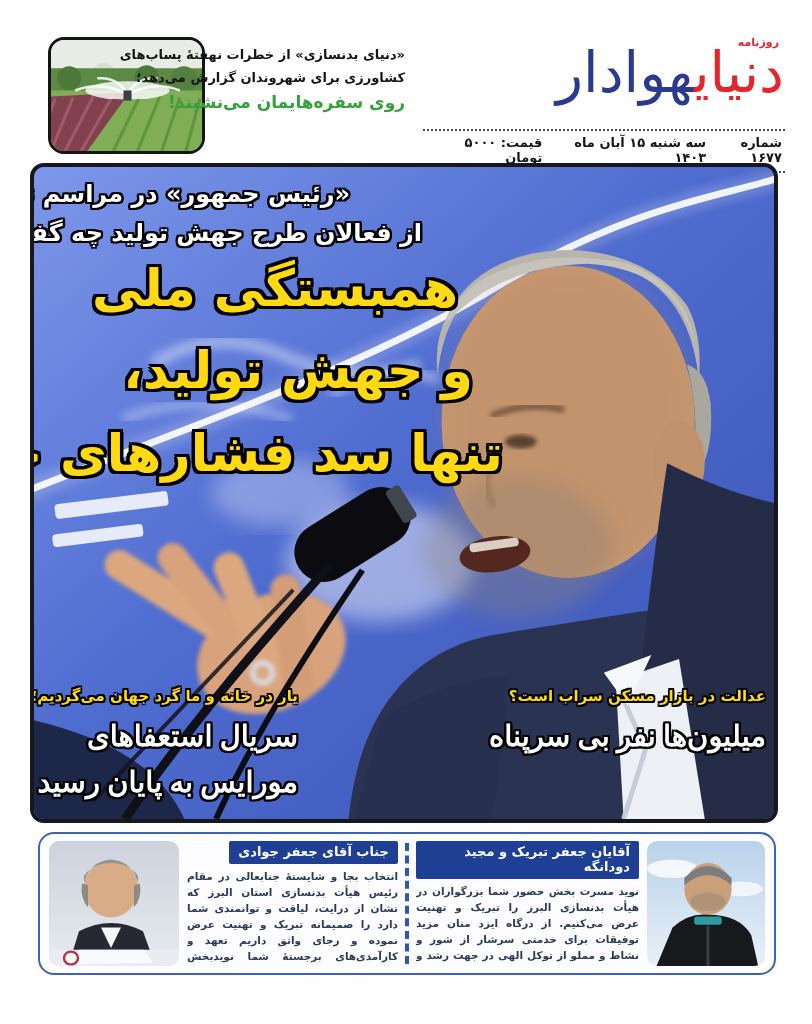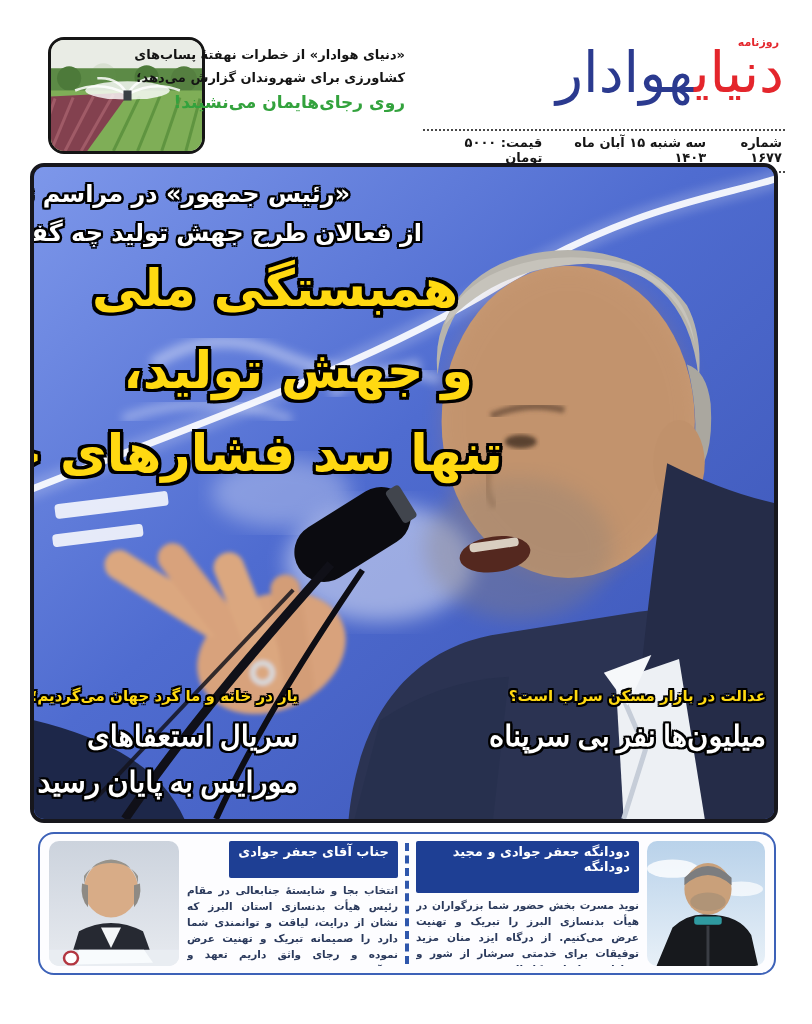--- a/index.html
+++ b/index.html
@@ -55,21 +55,21 @@
   
   .congrats-box{position:absolute;left:38px;top:832px;width:738px;height:143px;box-sizing:border-box;
         background:#fdfdff;border:2px solid #3d62b8;border-radius:16px;display:flex;}
   .divider{position:absolute;left:calc(50% - 2px);top:9px;bottom:9px;width:0;border-left:4px dashed #2f57ac;}
   .congrats-col{width:50%;box-sizing:border-box;display:flex;gap:8px;padding:7px 9px;align-items:stretch;overflow:hidden;}
   .c-photo{flex:none;border-radius:10px;overflow:hidden;}
   .c-photo.right{width:118px;}
   .c-photo.left{width:130px;}
   .c-text{flex:1;overflow:hidden;text-align:right;}
   .header-bar{display:inline-block;background:#1e3f94;color:#fff;font-size:13px;font-weight:700;
-        padding:3px 9px 19px;border-radius:2px;margin-bottom:5px;}
+        padding:3px 9px 5px;border-radius:2px;margin-bottom:5px;}
   .body-text{font-size:10.5px;font-weight:700;color:#2b3a5c;line-height:1.52;text-align:justify;}
 </style>
 </head>
 <body>
 
 <div class="page">
 
   <div class="mast-kicker">روزنامه</div>
   <div class="logo"><span class="w1">دنیای</span><span class="w2">هوادار</span></div>
   <div class="info-row">
@@ -99,23 +99,23 @@
           <line x1="108" y1="56" x2="86" y2="110"></line>
         <line x1="128" y1="57" x2="110" y2="110"></line>
           <line x1="148" y1="58" x2="134" y2="110"></line>
       </g>
       <ellipse cx="76" cy="50" rx="42" ry="9" fill="#ffffff" opacity="0.8"></ellipse>
       <path d="M76,54 q-26,-14 -52,-4 M76,54 q26,-14 52,-4 M76,54 q-10,-18 -30,-16 M76,54 q10,-18 30,-16" stroke="#ffffff" stroke-width="2.5" fill="none" opacity="0.85"></path>
       <rect x="72" y="50" width="8" height="10" fill="#3a3f45"></rect>
     </svg>
   </div>
   <div class="teaser">
-    <div class="teaser-kicker-line">«دنیای هوادار» از خطرات نهفتهٔ پساب‌های</div>
+    <div class="teaser-kicker-line">«دنیای بدنسازی» از خطرات نهفتهٔ پساب‌های</div>
     <div class="teaser-kicker-line">کشاورزی برای شهروندان گزارش می‌دهد؛</div>
-    <div class="teaser-title-line">روی رجای‌هایمان می‌نشیند!</div>
+    <div class="teaser-title-line">روی سفره‌هایمان می‌نشیند!</div>
   </div>
 
   <div class="poster">
     <svg class="art" viewBox="0 0 748 660" preserveAspectRatio="none">
       <defs>
         <linearGradient id="bgg" x1="0" y1="0" x2="1" y2="1">
           <stop offset="0" stop-color="#7d97ea"></stop>
             <stop offset="0.45" stop-color="#4f6cd0"></stop>
             <stop offset="1" stop-color="#3a53b4"></stop>
         </linearGradient>
@@ -235,21 +235,21 @@
           <ellipse cx="96" cy="52" rx="22" ry="8" fill="#fff" opacity="0.7"></ellipse>
           <ellipse cx="62" cy="52" rx="24" ry="28" fill="#c9a07a"></ellipse>
           <path d="M38,40 Q62,14 86,40 L86,48 Q62,26 38,48 Z" fill="#7c7d7f"></path>
           <ellipse cx="62" cy="66" rx="18" ry="10" fill="#8d8273" opacity="0.4"></ellipse>
           <path d="M8,140 L26,94 Q42,78 62,80 Q94,80 106,102 L114,140 Z" fill="#17191d"></path>
           <rect x="48" y="82" width="28" height="9" rx="3" fill="#2f9aa0"></rect>
           <line x1="62" y1="92" x2="62" y2="140" stroke="#3a3d44" stroke-width="3"></line>
         </svg>
       </div>
       <div class="c-text">
-        <span class="header-bar">دودانگه جعفر جوادی و مجید دودانگه</span>
+        <span class="header-bar">آقایان جعفر تبریک و مجید دودانگه</span>
         <div class="body-text">نوید مسرت بخش حضور شما بزرگواران در هیأت بدنسازی البرز را تبریک و تهنیت عرض می‌کنیم. از درگاه ایزد منان مزید توفیقات برای خدمتی سرشار از شور و نشاط و مملو از توکل الهی در جهت رشد و شکوفایی ایران اسلامی مسالت داریم.</div>
         
       </div>
     </div>
 
     <div class="congrats-col">
       <div class="c-text">
         <span class="header-bar">جناب آقای جعفر جوادی</span>
         <div class="body-text">انتخاب بجا و شایستهٔ جنابعالی در مقام رئیس هیأت بدنسازی استان البرز که نشان از درایت، لیاقت و توانمندی شما دارد را صمیمانه تبریک و تهنیت عرض نموده و رجای واثق داریم تعهد و کارآمدی‌های برجستهٔ شما نویدبخش دستیابی هرچه بیشتر ورزش و بدنسازی استان به قله‌های رفیع پیشرفت و توسعه خواهد بود.</div>
         

